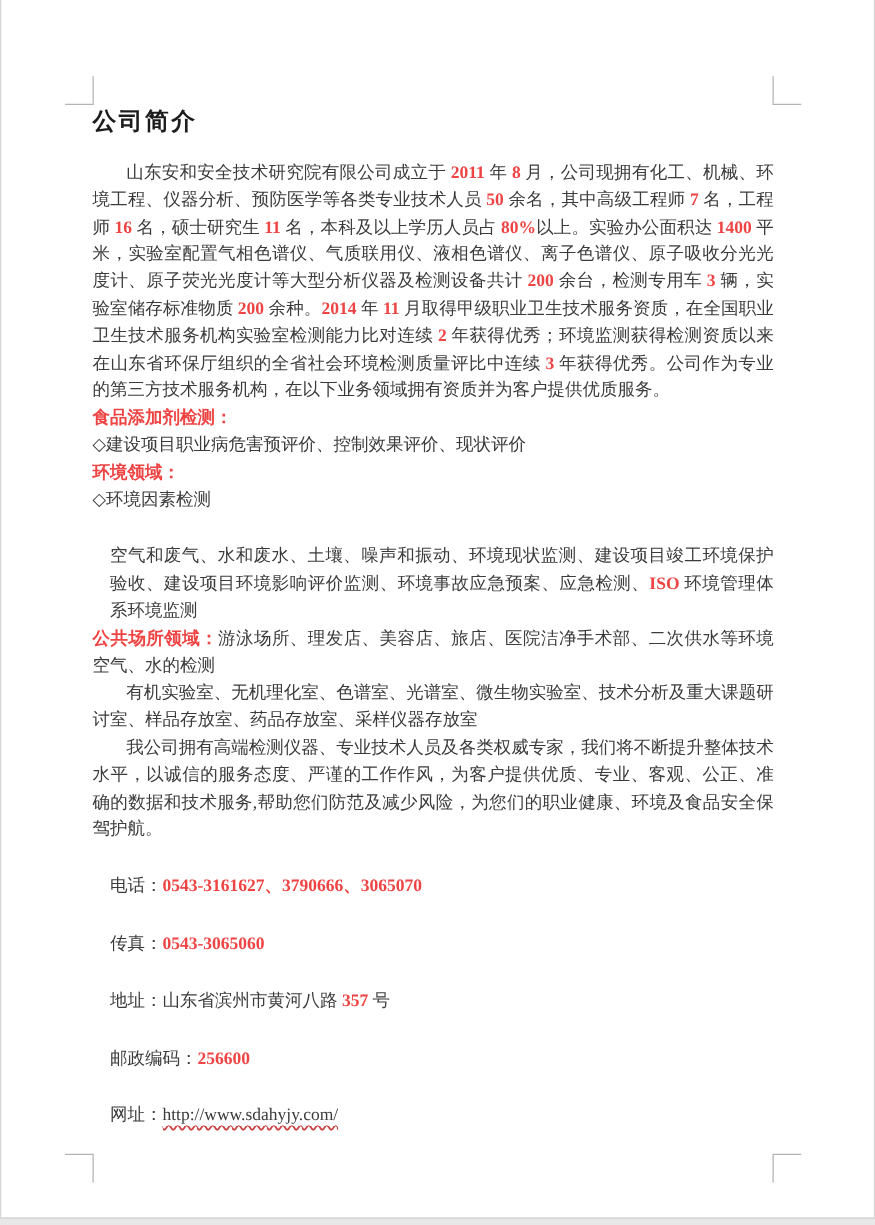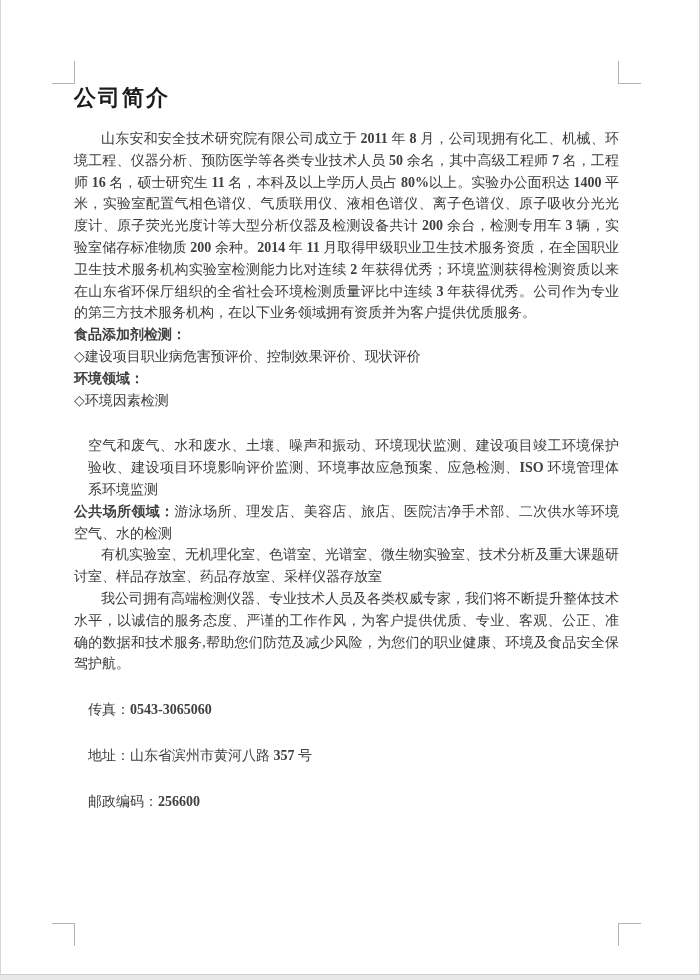--- a/index.html
+++ b/index.html
@@ -16,28 +16,28 @@
   .cm-tl-v{left:74px;top:61px;width:1px;height:22px;}
   .cm-tl-h{left:52px;top:83px;width:23px;height:1px;}
   .cm-tr-v{left:618px;top:61px;width:1px;height:22px;}
   .cm-tr-h{left:618px;top:83px;width:23px;height:1px;}
   .cm-bl-v{left:74px;top:924px;width:1px;height:22px;}
   .cm-bl-h{left:52px;top:923px;width:23px;height:1px;}
   .cm-br-v{left:618px;top:924px;width:1px;height:22px;}
   .cm-br-h{left:618px;top:923px;width:23px;height:1px;}
   .content{position:absolute;left:74px;top:86px;width:545px;}
   h1.doc-title{
-    margin:0 0 19px 0;font-size:22px;line-height:23px;font-weight:bold;
+    margin:0 0 19px 0;font-size:19px;line-height:23px;font-weight:bold;
     color:#1c1c1c;letter-spacing:2px;
   }
   .line{
     margin:0;font-size:14px;line-height:21.8px;color:var(--text,#3b3b3b);
     text-align:justify;word-break:break-word;
   }
-  .line .bold{font-weight:bold;color:#404040;font-family:Liberation Serif, serif;}
+  .line .bold{font-weight:bold;color:#ef4444;font-family:Liberation Serif, serif;}
   .indent2{text-indent:27px;}
   .pad1{padding-left:14px;margin-top:24px;}
   .squiggle{
     text-decoration:underline;
     text-decoration-style:wavy;
     text-decoration-color:var(--squiggle,#cc4444);
     text-underline-offset:3px;
   }
 </style>
 </head>
@@ -62,18 +62,20 @@
     <div>
         <p class="line indent2"><span>山东安和安全技术研究院有限公司成立于 </span><span class="bold">2011</span><span> 年 </span><span class="bold">8</span><span> 月，公司现拥有化工、机械、环境工程、仪器分析、预防医学等各类专业技术人员 </span><span class="bold">50</span><span> 余名，其中高级工程师 </span><span class="bold">7</span><span> 名，工程师 </span><span class="bold">16</span><span> 名，硕士研究生 </span><span class="bold">11</span><span> 名，本科及以上学历人员占 </span><span class="bold">80%</span><span>以上。实验办公面积达 </span><span class="bold">1400</span><span> 平米，实验室配置气相色谱仪、气质联用仪、液相色谱仪、离子色谱仪、原子吸收分光光度计、原子荧光光度计等大型分析仪器及检测设备共计 </span><span class="bold">200</span><span> 余台，检测专用车 </span><span class="bold">3</span><span> 辆，实验室储存标准物质 </span><span class="bold">200</span><span> 余种。</span><span class="bold">2014</span><span> 年 </span><span class="bold">11</span><span> 月取得甲级职业卫生技术服务资质，在全国职业卫生技术服务机构实验室检测能力比对连续 </span><span class="bold">2</span><span> 年获得优秀；环境监测获得检测资质以来在山东省环保厅组织的全省社会环境检测质量评比中连续 </span><span class="bold">3</span><span> 年获得优秀。公司作为专业的第三方技术服务机构，在以下业务领域拥有资质并为客户提供优质服务。</span></p>
         <p class="line"><span class="bold">食品添加剂检测：</span></p>
         <p class="line"><span>◇建设项目职业病危害预评价、控制效果评价、现状评价</span></p>
         <p class="line"><span class="bold">环境领域：</span></p>
         <p class="line"><span>◇环境因素检测</span></p>
         <p class="line pad1"><span>空气和废气、水和废水、土壤、噪声和振动、环境现状监测、建设项目竣工环境保护验收、建设项目环境影响评价监测、环境事故应急预案、应急检测、</span><span class="bold">ISO</span><span> 环境管理体系环境监测</span></p>
         <p class="line"><span class="bold">公共场所领域：</span><span>游泳场所、理发店、美容店、旅店、医院洁净手术部、二次供水等环境空气、水的检测</span></p>
         <p class="line indent2"><span>有机实验室、无机理化室、色谱室、光谱室、微生物实验室、技术分析及重大课题研讨室、样品存放室、药品存放室、采样仪器存放室</span></p>
         <p class="line indent2"><span>我公司拥有高端检测仪器、专业技术人员及各类权威专家，我们将不断提升整体技术水平，以诚信的服务态度、严谨的工作作风，为客户提供优质、专业、客观、公正、准确的数据和技术服务,帮助您们防范及减少风险，为您们的职业健康、环境及食品安全保驾护航。</span></p>
+        <p class="line pad1"><span>电话：</span><span class="bold">0543-3161627、3790666、3065070</span></p>
         <p class="line pad1"><span>传真：</span><span class="bold">0543-3065060</span></p>
         <p class="line pad1"><span>地址：山东省滨州市黄河八路 </span><span class="bold">357</span><span> 号</span></p>
         <p class="line pad1"><span>邮政编码：</span><span class="bold">256600</span></p>
+        <p class="line pad1"><span>网址：</span><span class="squiggle">http://www.sdahyjy.com/</span></p>
       </div>
   </div>
 </div>
 
 </body></html>

